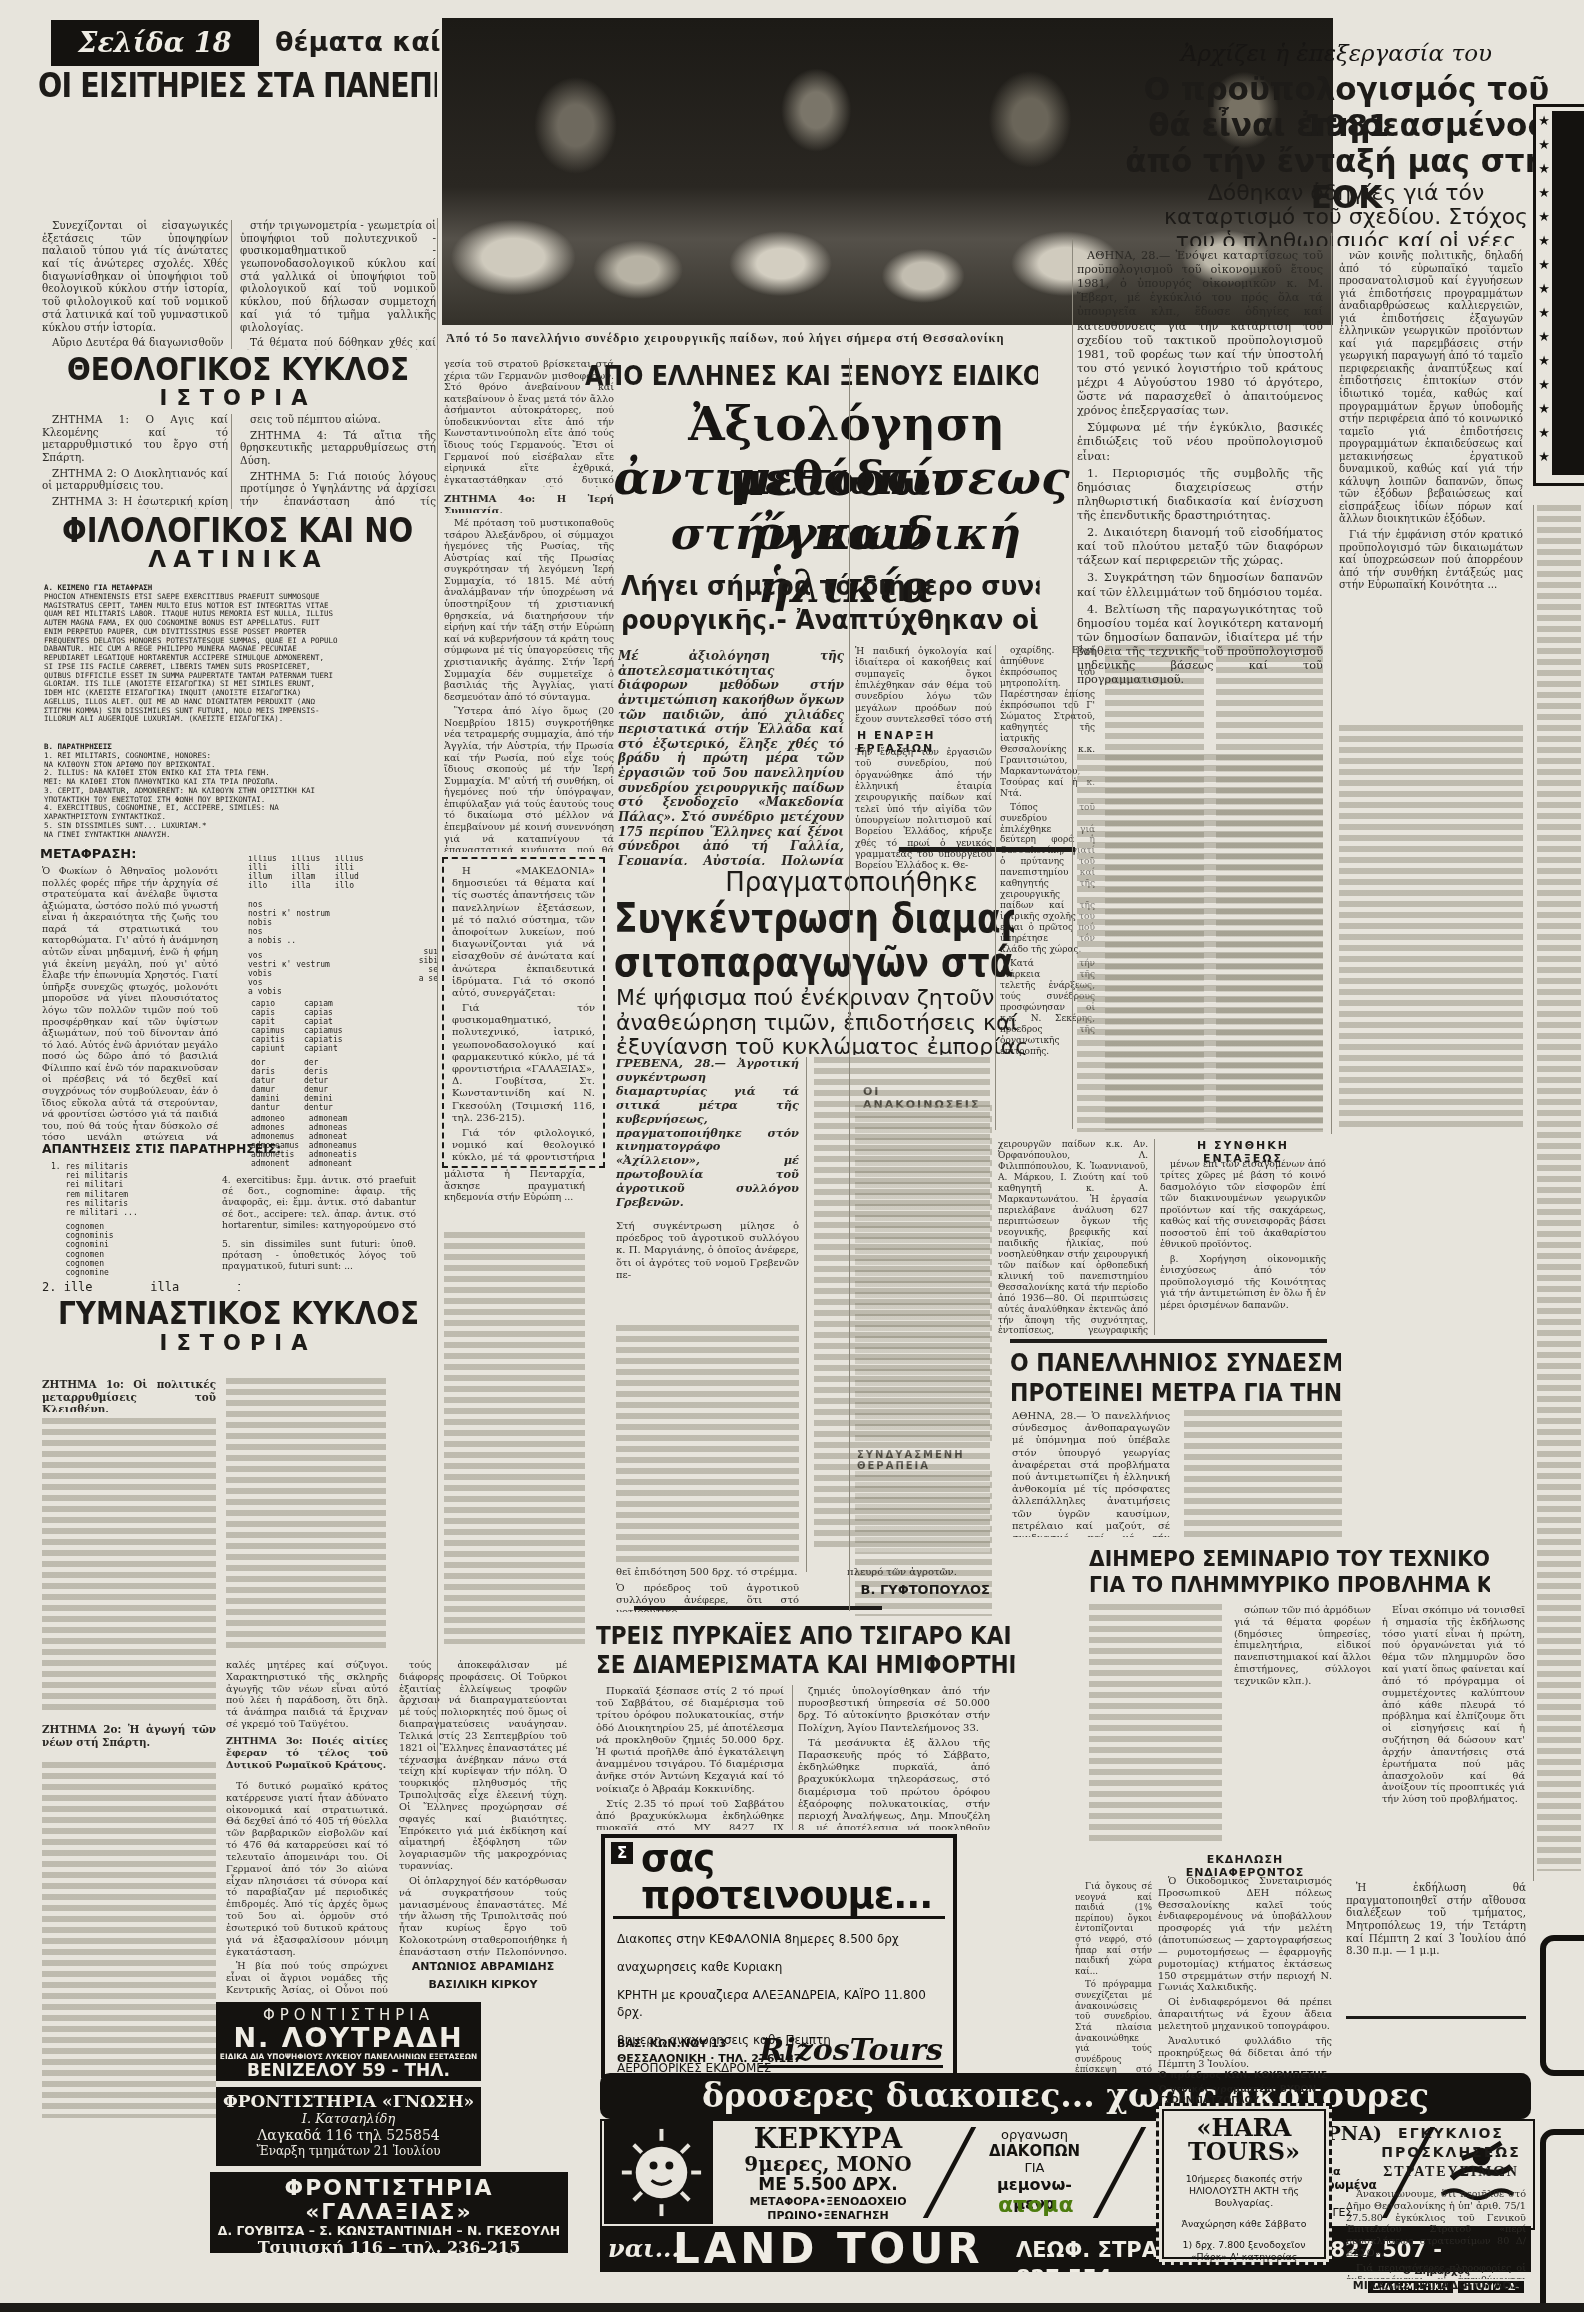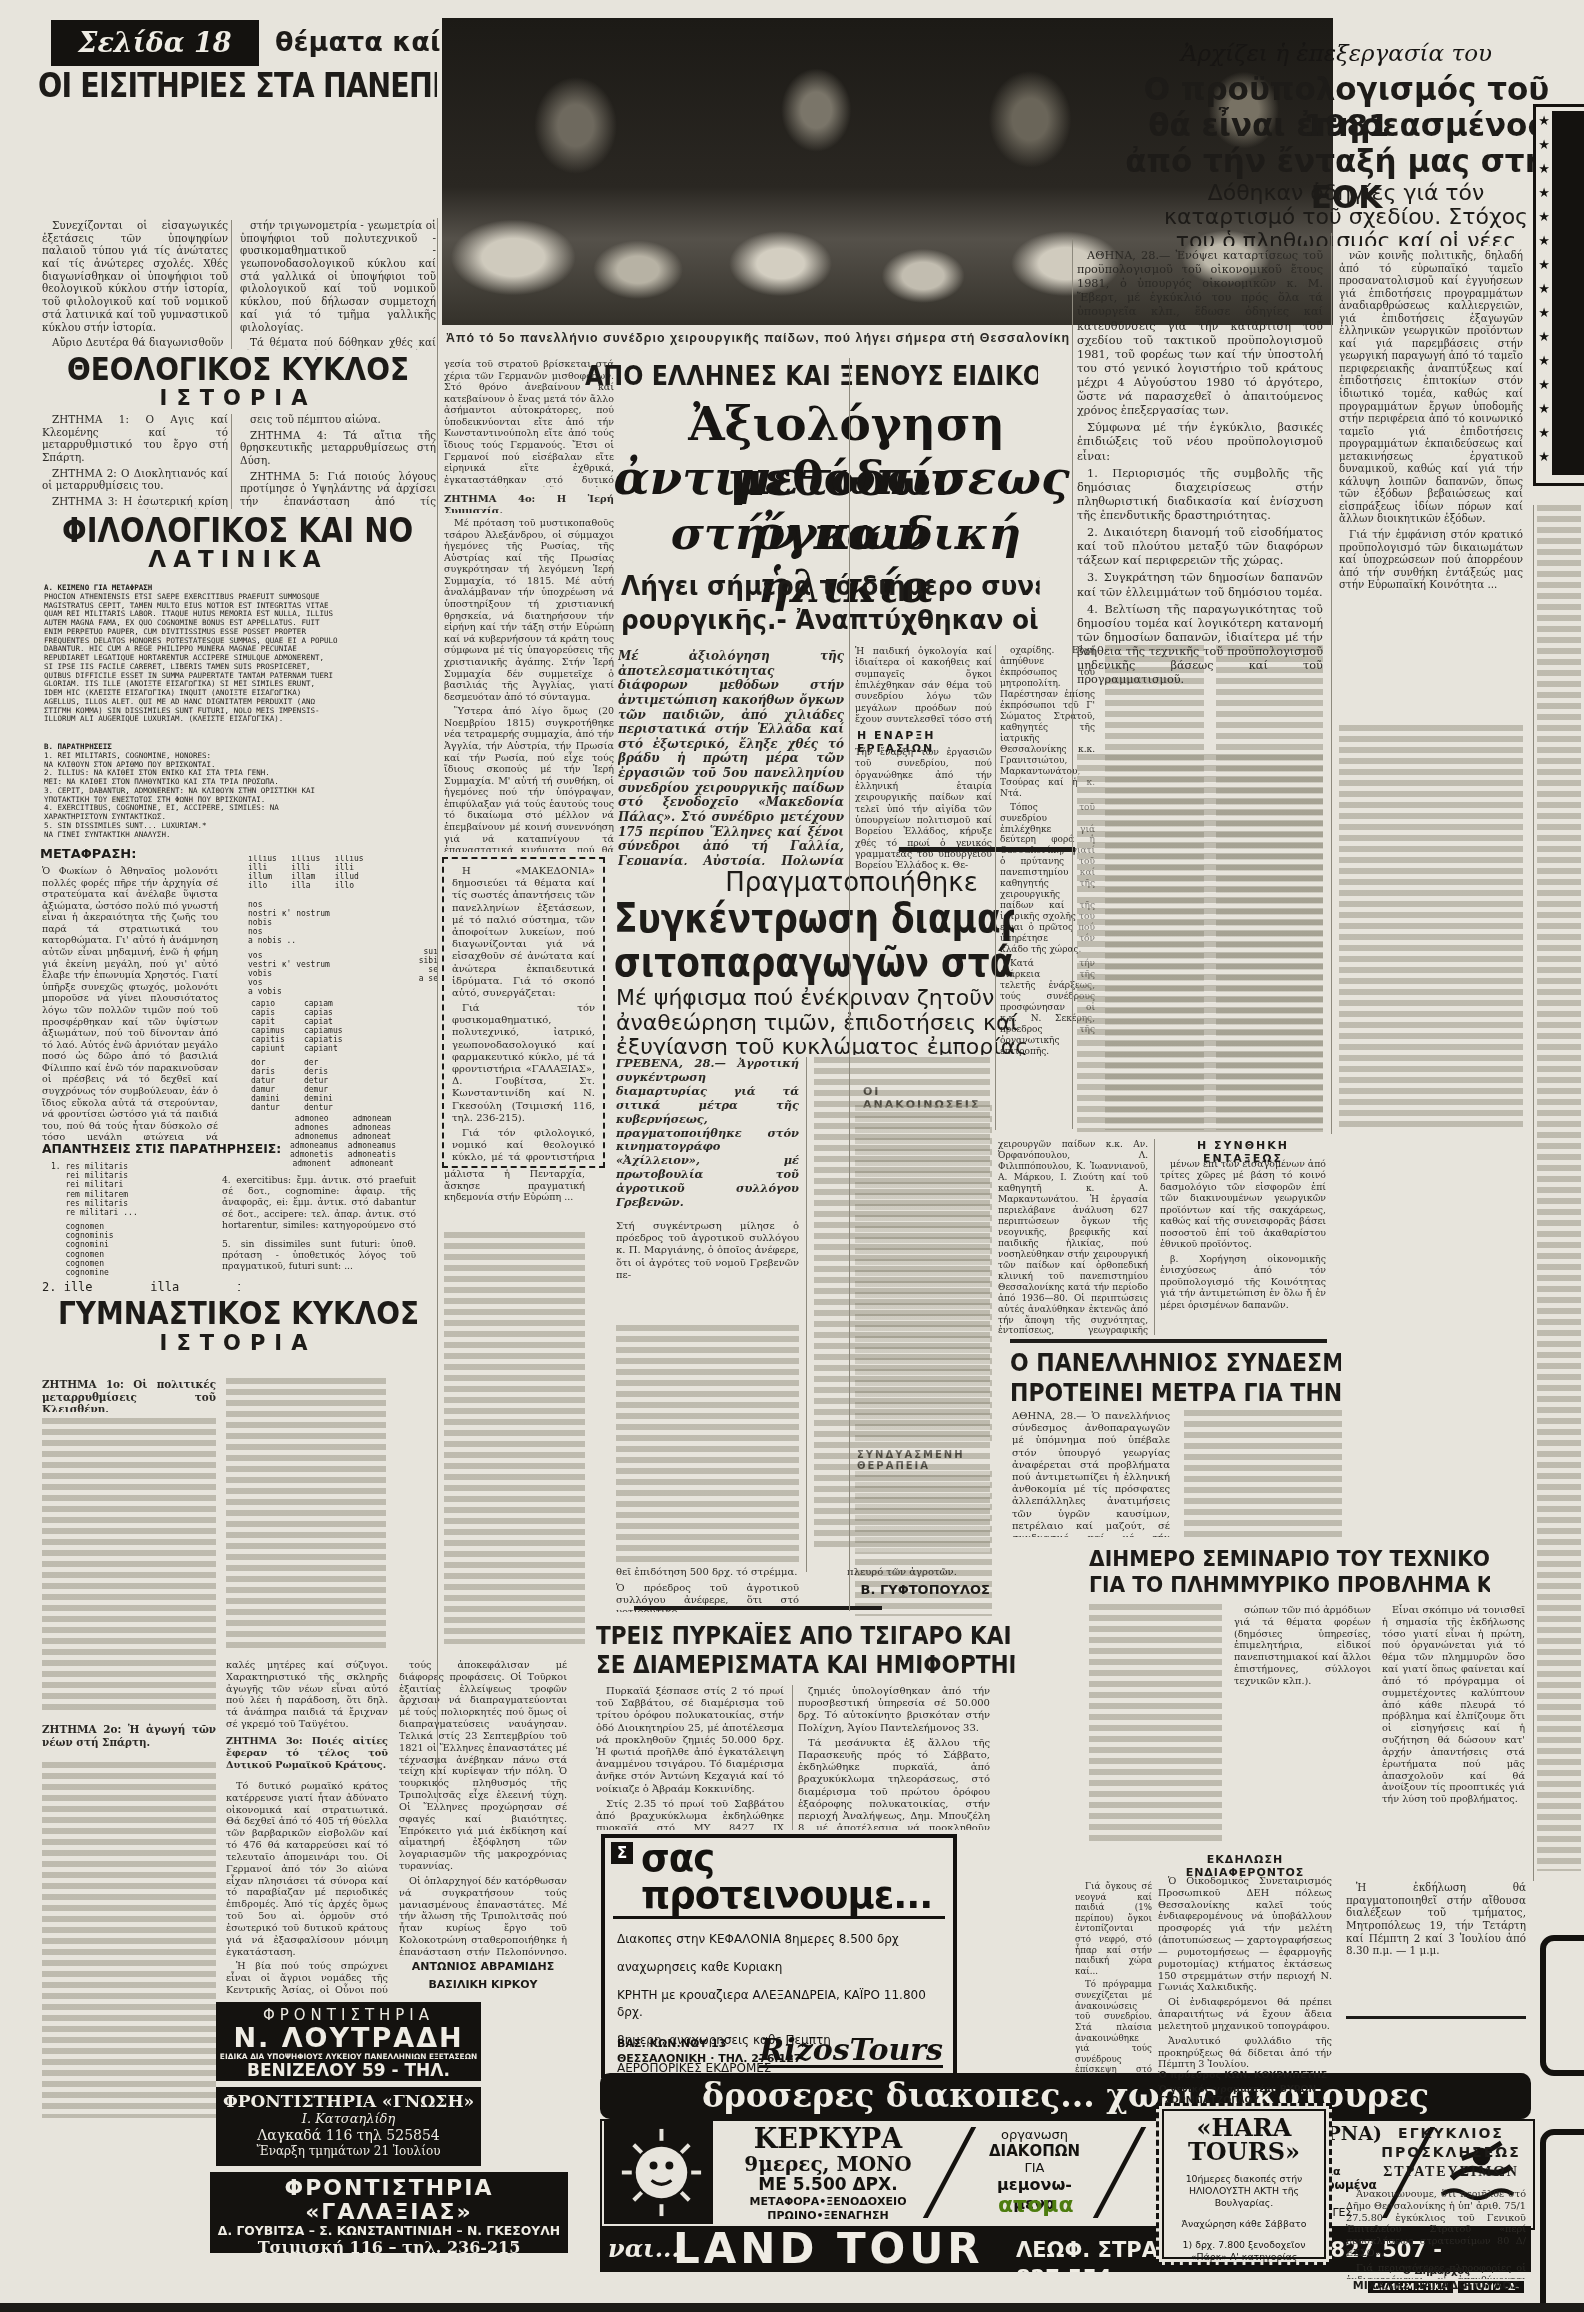--- a/index.html
+++ b/index.html
@@ -121,21 +121,21 @@
       <p>capiunt    capiant</p>
     </div>
   <div class="abs mono" style="left:251px;top:1059px;width:178px;font-size:8px;line-height:1.12;">
       <p>dor        der</p>
       <p>daris      deris</p>
       <p>datur      detur</p>
       <p>damur      demur</p>
       <p>damini     demini</p>
       <p>dantur     dentur</p>
     </div>
-  <div class="abs mono" style="left:251px;top:1115px;width:184px;font-size:8px;line-height:1.12;text-align:center;">
+  <div class="abs mono" style="left:251px;top:1115px;width:184px;font-size:8px;line-height:1.12;">
       <p>admoneo     admoneam</p>
       <p>admones     admoneas</p>
       <p>admonemus   admoneat</p>
       <p>admoneamus  admoneamus</p>
       <p>admonetis   admoneatis</p>
       <p>admonent    admoneant</p>
     </div>
 
   <div class="abs hc" style="left:42px;top:1141px;width:257px;font-size:12.4px;">ΑΠΑΝΤΗΣΕΙΣ ΣΤΙΣ ΠΑΡΑΤΗΡΗΣΕΙΣ:</div>
   <div class="abs mono" style="left:51px;top:1162px;width:158px;font-size:8px;line-height:1.15;">
@@ -190,21 +190,21 @@
 
   <div class="abs dashbox txt" style="left:442px;top:857px;width:143px;height:295px;padding:6px 8px;font-size:10px;">
       <p>Η «ΜΑΚΕΔΟΝΙΑ» δημοσιεύει τά θέματα καί τίς σωστές ἀπαντήσεις τῶν πανελληνίων ἐξετάσεων, μέ τό παλιό σύστημα, τῶν ἀποφοίτων λυκείων, πού διαγωνίζονται γιά νά εἰσαχθοῦν σέ ἀνώτατα καί ἀνώτερα ἐκπαιδευτικά ἱδρύματα. Γιά τό σκοπό αὐτό, συνεργάζεται:</p>
       <p>Γιά τόν φυσικομαθηματικό, πολυτεχνικό, ἰατρικό, γεωπονοδασολογικό καί φαρμακευτικό κύκλο, μέ τά φροντιστήρια «ΓΑΛΑΞΙΑΣ», Δ. Γουβίτσα, Στ. Κωνσταντινίδη καί Ν. Γκεσούλη (Τσιμισκή 116, τηλ. 236-215).</p>
       <p>Γιά τόν φιλολογικό, νομικό καί θεολογικό κύκλο, μέ τά φροντιστήρια ΚΟΥΛΑΚΗ (Τσιμισκή 97, τηλ. 272-279).</p>
     </div>
   <div class="abs txt" style="left:444px;top:1168px;width:141px;height:59px;font-size:9.5px;">μάλιστα ἡ Πενταρχία, ἄσκησε πραγματική κηδεμονία στήν Εὐρώπη ...</div>
   <div class="abs faux" style="left:444px;top:1232px;width:141px;height:412px;"></div>
 
   <div class="abs photo" style="left:442px;top:18px;width:891px;height:307px;"></div>
-  <div class="abs cap" style="left:446px;top:331px;width:881px;font-size:12.4px;font-family:Liberation Sans, sans-serif;letter-spacing:1px;">Ἀπό τό 5ο πανελλήνιο συνέδριο χειρουργικῆς παίδων, πού λήγει σήμερα στή Θεσσαλονίκη</div>
+  <div class="abs cap" style="left:446px;top:331px;width:881px;font-size:12.4px;font-family:Liberation Serif, serif;letter-spacing:1px;">Ἀπό τό 5ο πανελλήνιο συνέδριο χειρουργικῆς παίδων, πού λήγει σήμερα στή Θεσσαλονίκη</div>
 
   <div class="abs hc center" style="left:554px;top:360px;width:515px;font-size:27px;transform:scaleX(.88);transform-origin:center top;white-space:nowrap;">ΑΠΟ ΕΛΛΗΝΕΣ ΚΑΙ ΞΕΝΟΥΣ ΕΙΔΙΚΟΥΣ</div>
   <div class="abs serifhead center" style="left:619px;top:396px;width:455px;font-size:47px;">Ἀξιολόγηση μεθόδων</div>
   <div class="abs serifhead center" style="left:609px;top:450px;width:465px;font-size:47px;font-style:italic;">ἀντιμετωπίσεως ὄγκων</div>
   <div class="abs serifhead center" style="left:648px;top:507px;width:396px;font-size:45px;font-style:italic;">στήν παιδική ἡλικία</div>
   <div class="abs hc" style="left:621px;top:570px;width:455px;font-size:27px;transform:scaleX(.92);transform-origin:left top;white-space:nowrap;">Λήγει σήμερα τό διήμερο συνέδριο παιδοχει-</div>
   <div class="abs hc" style="left:621px;top:604px;width:455px;font-size:27px;transform:scaleX(.92);transform-origin:left top;white-space:nowrap;">ρουργικῆς.- Ἀναπτύχθηκαν οἱ πρόοδοι.-</div>
 
   <div class="abs txt lead" style="left:618px;top:649px;width:226px;height:216px;font-size:12px;line-height:1.22;">Μέ ἀξιολόγηση τῆς ἀποτελεσματικότητας διάφορων μεθόδων στήν ἀντιμετώπιση κακοήθων ὄγκων τῶν παιδιῶν, ἀπό χιλιάδες περιστατικά στήν Ἑλλάδα καί στό ἐξωτερικό, ἔληξε χθές τό βράδυ ἡ πρώτη μέρα τῶν ἐργασιῶν τοῦ 5ου πανελληνίου συνεδρίου χειρουργικῆς παίδων στό ξενοδοχεῖο «Μακεδονία Πάλας». Στό συνέδριο μετέχουν 175 περίπου Ἕλληνες καί ξένοι σύνεδροι ἀπό τή Γαλλία, Γερμανία, Αὐστρία, Πολωνία καί Νοτιοαφρικανική Ἕνωση.</div>
 

